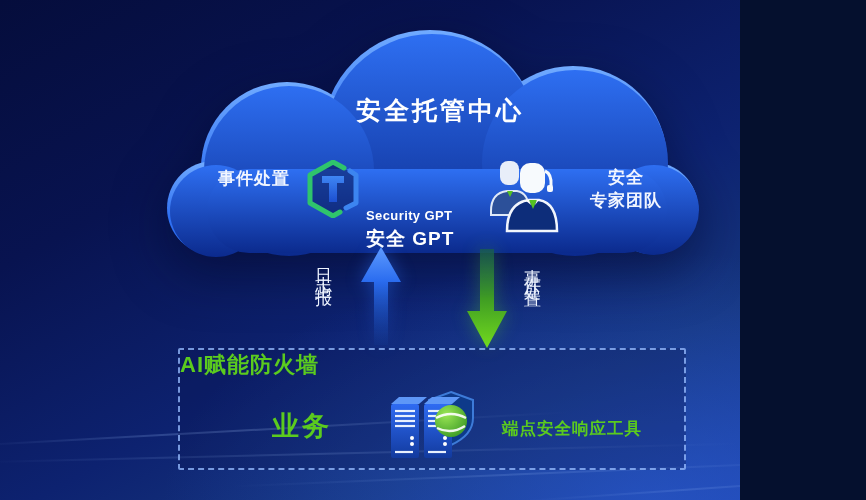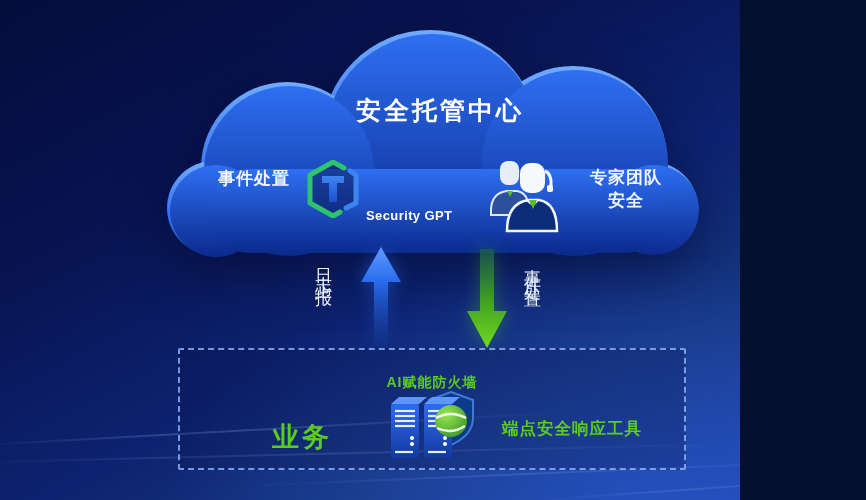--- a/index.html
+++ b/index.html
@@ -37,24 +37,24 @@
 
   .flow-label { position:absolute; color:#eef4ff; font-size:17px; font-weight:500;
     writing-mode:vertical-rl; text-orientation:upright; letter-spacing:7px; }
   .flow-up-label   { left:312px; top:255px; }
   .flow-down-label { left:521px; top:256px; }
   .arrow-up-svg   { position:absolute; left:360px; top:247px; filter:drop-shadow(0 0 9px rgba(45,115,255,.45)); }
   .arrow-down-svg { position:absolute; left:466px; top:249px; filter:drop-shadow(0 0 9px rgba(90,200,40,.35)); }
 
   .fw-box { position:absolute; left:178px; top:348px; width:508px; height:122px;
     border:2px dashed rgba(150,188,255,.78); background:rgba(6,16,70,.25); border-radius:2px; }
-  .fw-title { position:absolute; top:24px; left:0; right:0; text-align:center;
-    color:#5bcb1e; font-size:14px; font-weight:bold; letter-spacing:1px; }
+  .fw-title { position:absolute; top:0; left:0; right:0; 
+    color:#5bcb1e; font-size:22px; font-weight:bold; letter-spacing:1px; }
   .fw-biz { position:absolute; left:92px; top:58px; color:#5bcb1e; font-size:27px;
-    font-weight:bold; letter-spacing:3px;margin-top:11px; }
+    font-weight:bold; letter-spacing:3px; }
   .server-svg { position:absolute; left:203px; top:38px; }
   .fw-tool { position:absolute; left:322px; top:68px; color:#5bcb1e; font-size:16.5px;
     font-weight:700; letter-spacing:1px; }
 </style>
 </head>
 <body>
 
 <div class="stage">
 
   <div class="streak s1"></div>
@@ -105,20 +105,21 @@
       </linearGradient>
     </defs>
     <polygon points="27,2 50,15 50,43 27,56 4,43 4,15" fill="rgba(8,22,84,.55)"></polygon>
     <path d="M38,8 L27,2 L4,15 L4,43 L27,56 L34,52" fill="none" stroke="#2fc46c" stroke-width="5" stroke-linejoin="round" stroke-linecap="round"></path>
     <path d="M44,11 L50,15 L50,43 L40,48" fill="none" stroke="#3c85f0" stroke-width="5" stroke-linejoin="round" stroke-linecap="round"></path>
     <path d="M16,16 H38 V23 H31 V42 H23 V23 H16 Z" fill="url(#tG)"></path>
   </svg>
 
   <div class="logo-text">
     <div class="logo-en">Security GPT</div>
+    <div class="logo-cn">安全 GPT</div>
   </div>
 
   <svg class="people-svg" width="74" height="88" viewBox="0 0 74 88">
 
     <g>
       <path d="M4,66 Q4,48 20,46 L30,46 Q42,48 42,66 L42,70 L4,70 Z" fill="#2c5099" stroke="#dfe9f8" stroke-width="2"></path>
       <rect x="13" y="16" width="19" height="24" rx="8" fill="#e8eef9"></rect>
       <path d="M20,46 L23,52 L26,46 Z" fill="#55c322"></path>
     </g>
 
@@ -127,22 +128,22 @@
       <rect x="33" y="18" width="25" height="30" rx="10" fill="#f7fafd"></rect>
       <path d="M58,26 q7,3 6,15" fill="none" stroke="#f7fafd" stroke-width="3"></path>
       <rect x="60" y="40" width="6" height="7" rx="2" fill="#f7fafd"></rect>
       <path d="M42,55 L46,64 L50,55 Z" fill="#55c322"></path>
       <path d="M38,55 L44,60 L42,55 Z" fill="#ffffff"></path>
       <path d="M52,55 L48,60 L50,55 Z" fill="#ffffff"></path>
     </g>
   </svg>
 
   <div class="side-label team-right">
+    <div>安全</div>
     <div>专家团队</div>
-    <div>安全</div>
   </div>
 
   <div class="flow-label flow-up-label">日志上报</div>
 
   <svg class="arrow-up-svg" width="42" height="98" viewBox="0 0 42 98">
     <defs>
       <linearGradient id="upG" x1="0" y1="0" x2="0" y2="1">
         <stop offset="0" stop-color="#5e9bff"></stop>
         <stop offset="0.35" stop-color="#2a6cef"></stop>
         <stop offset="1" stop-color="#16419f" stop-opacity="0.15"></stop>

